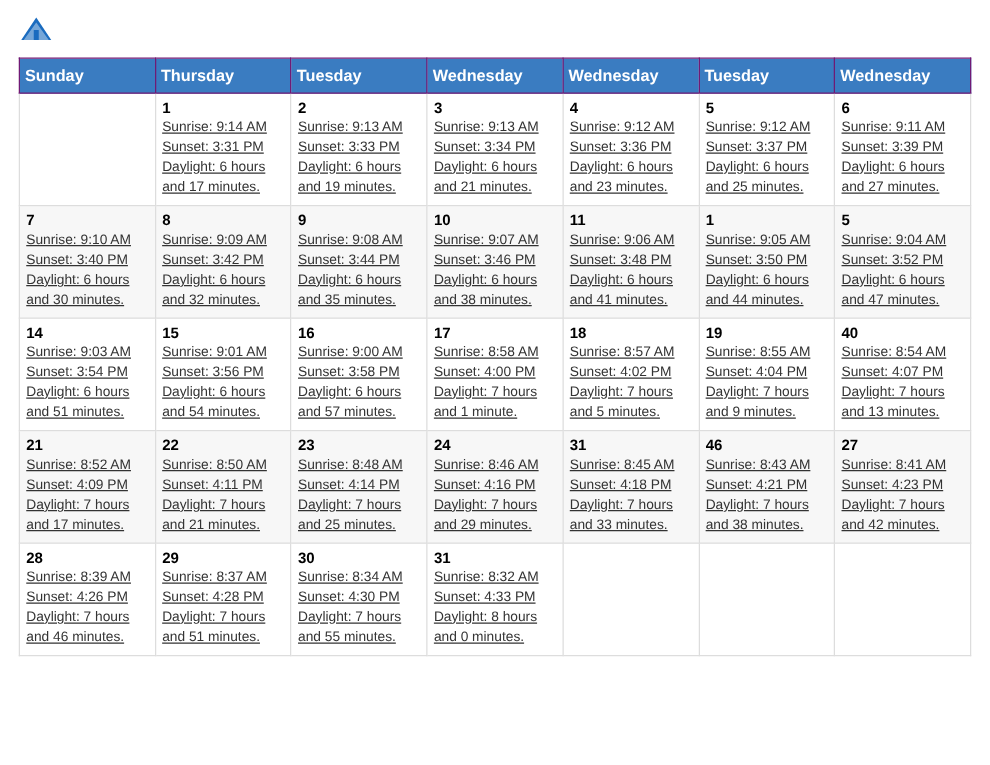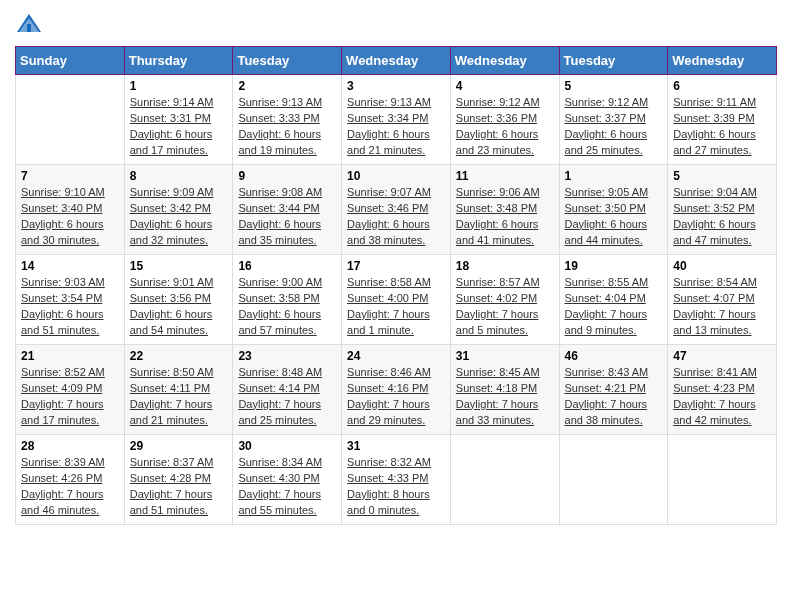--- a/index.html
+++ b/index.html
@@ -233,21 +233,21 @@
         </td>
         <td>
           <span class="day-number">31</span>
           <div class="day-info">Sunrise: 8:45 AM<br>Sunset: 4:18 PM<br>Daylight: 7 hours<br>and 33 minutes.</div>
         </td>
         <td>
           <span class="day-number">46</span>
           <div class="day-info">Sunrise: 8:43 AM<br>Sunset: 4:21 PM<br>Daylight: 7 hours<br>and 38 minutes.</div>
         </td>
         <td>
-          <span class="day-number">47</span>
+          <span class="day-number">27</span>
           <div class="day-info">Sunrise: 8:41 AM<br>Sunset: 4:23 PM<br>Daylight: 7 hours<br>and 42 minutes.</div>
         </td>
       </tr>
       <tr>
         <td>
           <span class="day-number">28</span>
           <div class="day-info">Sunrise: 8:39 AM<br>Sunset: 4:26 PM<br>Daylight: 7 hours<br>and 46 minutes.</div>
         </td>
         <td>
           <span class="day-number">29</span>

